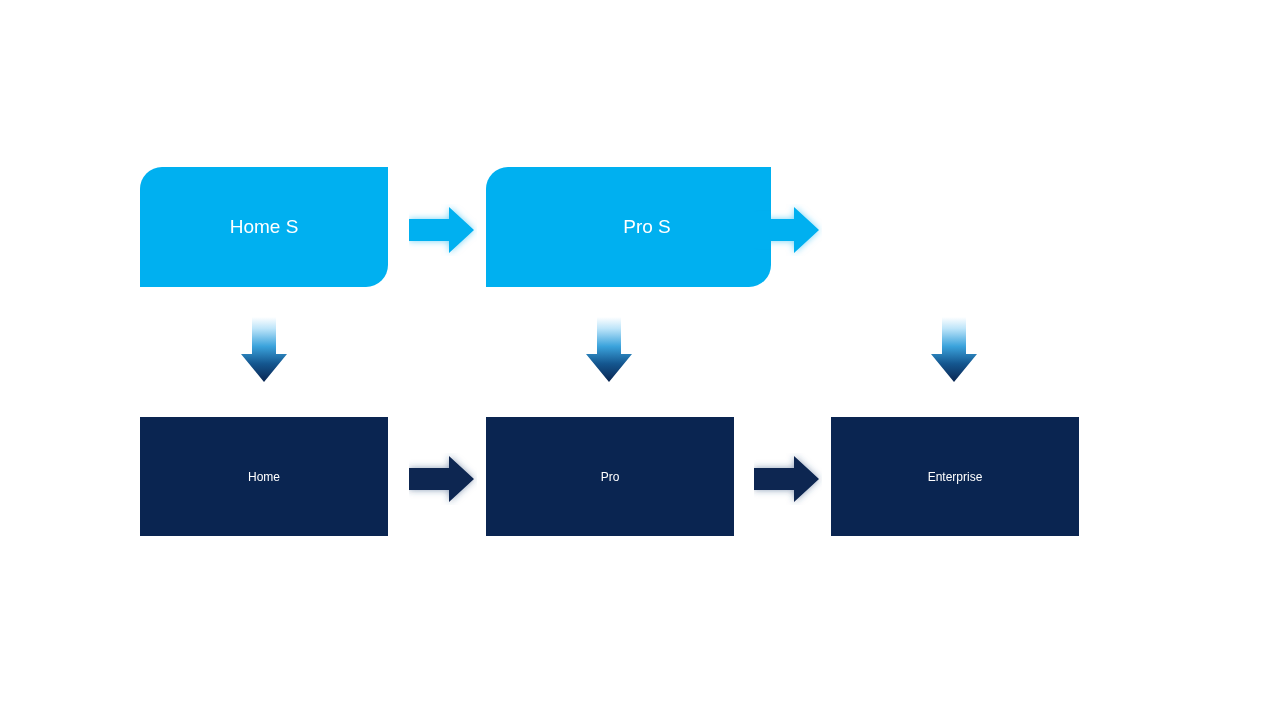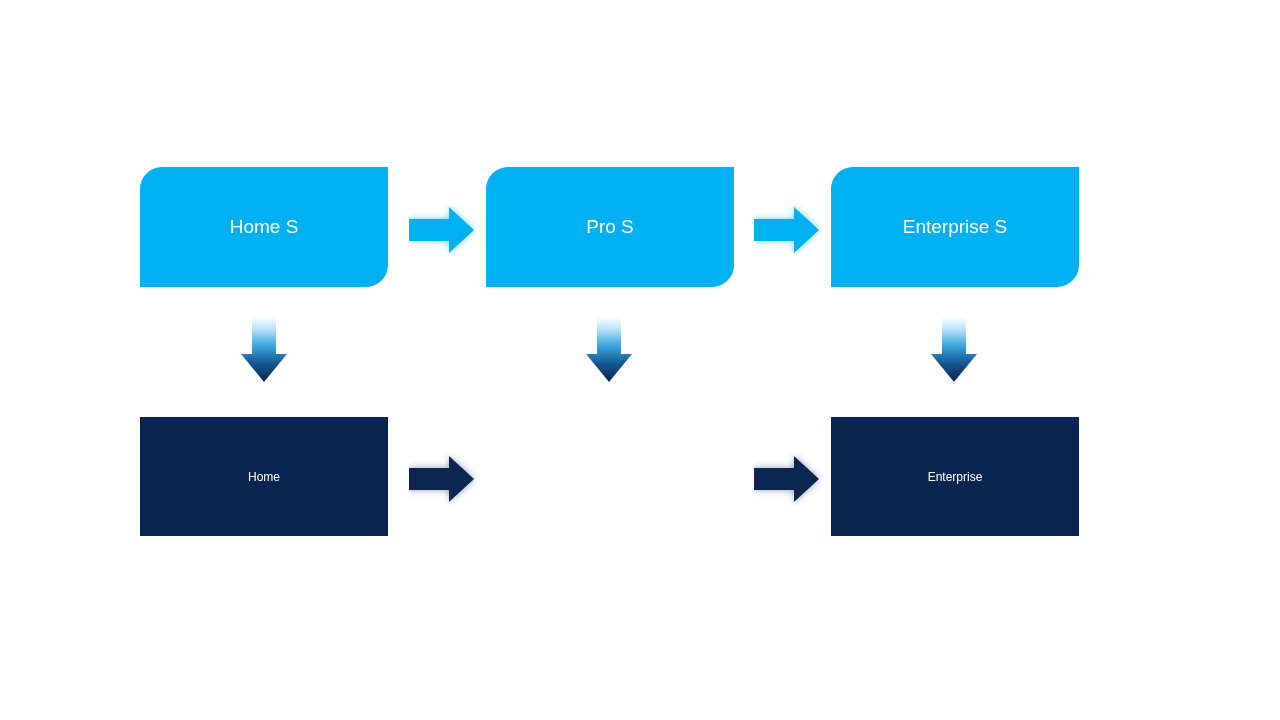--- a/index.html
+++ b/index.html
@@ -76,29 +76,29 @@
       <feDropShadow dx="0" dy="0" stdDeviation="3.5" flood-color="#33507E" flood-opacity="0.55"></feDropShadow>
     </filter>
   </defs>
 </svg>
 
 <div class="canvas">
 
   <div class="box top" style="left: 140px;">
     <span>Home S</span>
   </div>
-  <div class="box top" style="left: 486px;">
+  <div class="box top" style="left: 486px; padding-left: 37px;">
     <span>Pro S</span>
-  </div>
-  <div class="box top" style="left: 831px;">
-    <span>Enterprise S</span>
   </div>
 
   <div class="box bottom" style="left: 140px;">
     <span>Home</span>
+  </div>
+  <div class="box bottom" style="left: 486px;">
+    <span>Pro</span>
   </div>
   <div class="box bottom" style="left: 831px;">
     <span>Enterprise</span>
   </div>
 
   <svg class="h-arrow row1" style="left: 409px;" viewBox="0 0 68 52">
     <polygon points="0,15 40,15 40,3 65,26 40,49 40,37 0,37" style="fill: var(--light_blue, #00B0F0)" filter="url(#glowBlue)"></polygon>
   </svg>
   <svg class="h-arrow row1" style="left: 754px;" viewBox="0 0 68 52">
     <polygon points="0,15 40,15 40,3 65,26 40,49 40,37 0,37" style="fill: var(--light_blue, #00B0F0)" filter="url(#glowBlue)"></polygon>

